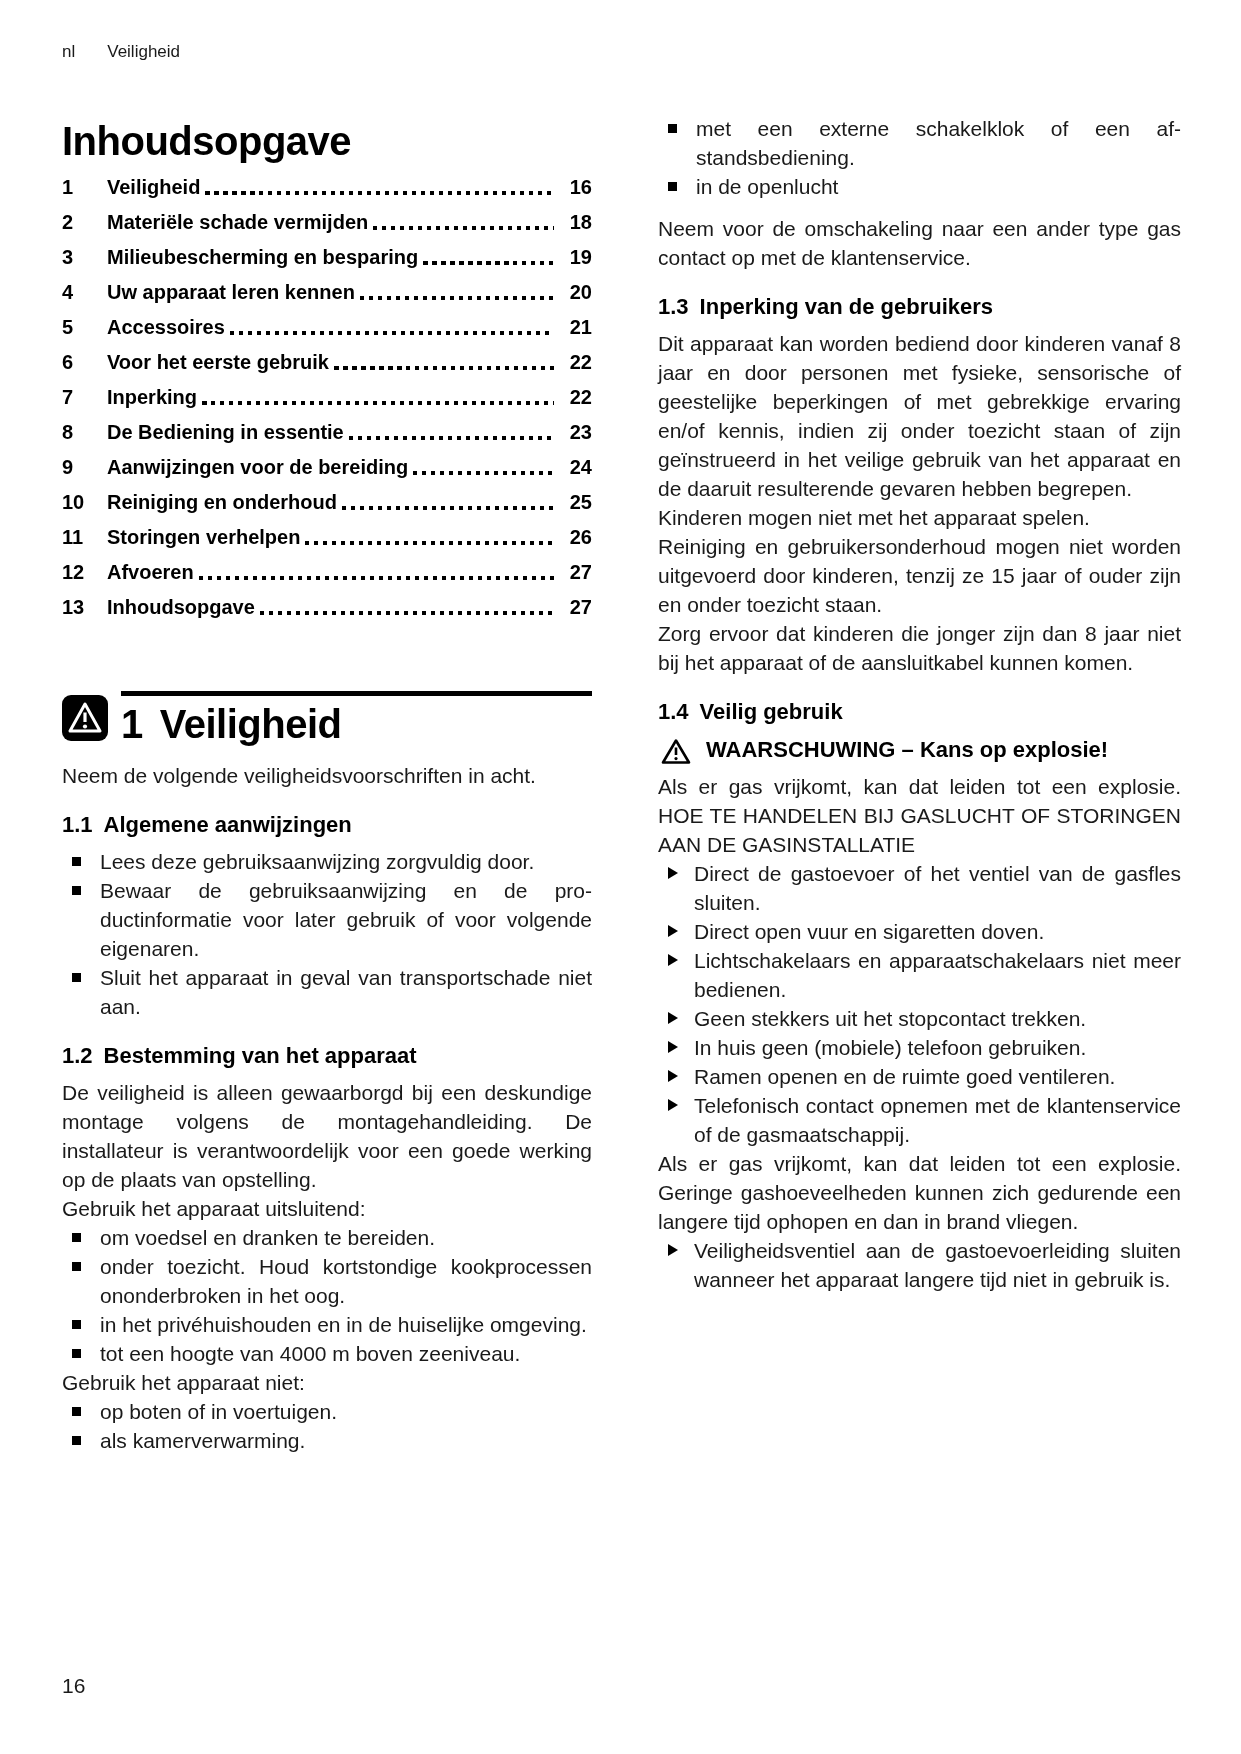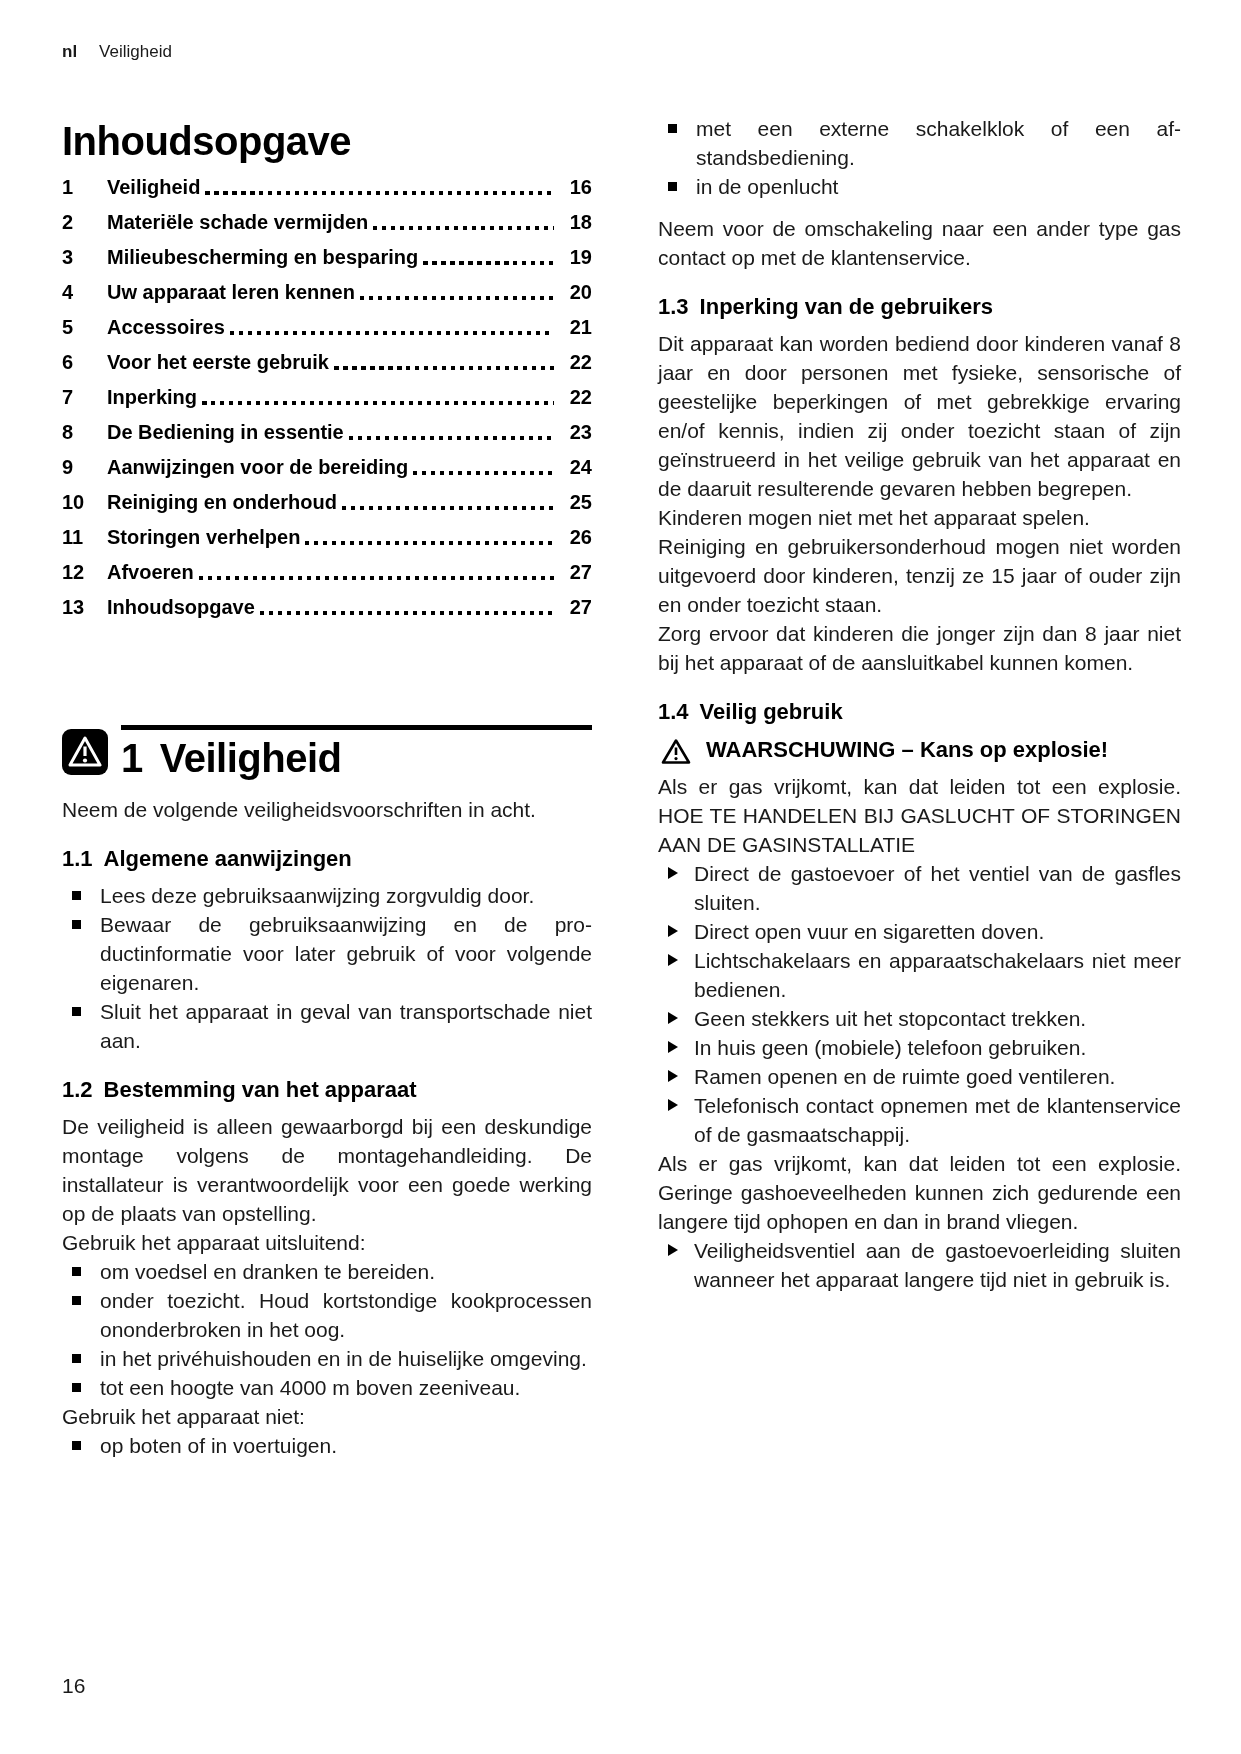--- a/index.html
+++ b/index.html
@@ -14,21 +14,21 @@
     overflow: hidden;
   }
 
   
   .page-header {
     position: absolute;
     left: 62px; top: 42px;
     font-size: 17px;
     color: #1a1a1a;
   }
-  .page-header .lang { font-weight: 700; margin-right: 22px; }
+  .page-header .lang { font-weight: 400; margin-right: 32px; }
 
   
   .columns {
     position: absolute;
     left: 62px; top: 104px;
     width: 1119px;
     display: flex;
     gap: 66px;
   }
   .col-left  { flex: 0 0 530px; width: 530px; }
@@ -58,21 +58,21 @@
   .toc-leader {
     flex: 1;
     height: 4px;
     align-self: flex-end;
     margin: 0 4px 3px 5px;
     background: repeating-linear-gradient(90deg, #000 0 4.5px, transparent 4.5px 9px);
   }
   .toc-page { flex: 0 0 34px; text-align: right; }
 
   
-  .chapter-head { display: flex; margin-top: 107px; }
+  .chapter-head { display: flex; margin-top: 73px; }
   .chapter-icon { flex: 0 0 auto; margin: 4px 13px 0 0; width: 46px; height: 46px; }
   .chapter-icon svg { display: block; }
   .chapter-rule-title { flex: 1; border-top: 5px solid #000; padding-top: 5px; }
   .chapter-title {
     font-size: 40px;
     font-weight: 700;
     color: #000;
     margin: 0;
     line-height: 46px;
     letter-spacing: -0.5px;
@@ -293,20 +293,24 @@
           <span class="sq"></span>
           <span class="b-text">tot een hoogte van 4000 m boven zeeni­veau.</span>
         </div>
     </div>
     <p class="para">Gebruik het apparaat niet:</p>
     <div class="b-list">
       <div class="b-item">
           <span class="sq"></span>
           <span class="b-text">op boten of in voertuigen.</span>
         </div>
+      <div class="b-item">
+          <span class="sq"></span>
+          <span class="b-text">als kamerverwarming.</span>
+        </div>
     </div>
   </div>
 
   <div class="col-right">
 
     <div class="b-list">
       <div class="b-item">
           <span class="sq"></span>
           <span class="b-text">met een externe schakelklok of een af­standsbediening.</span>
         </div>

